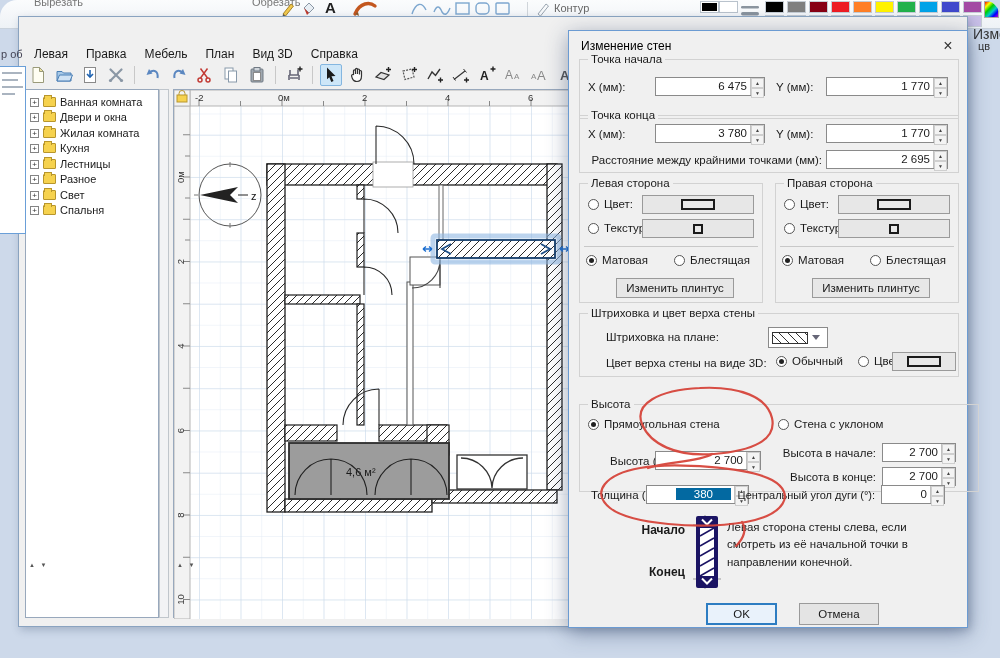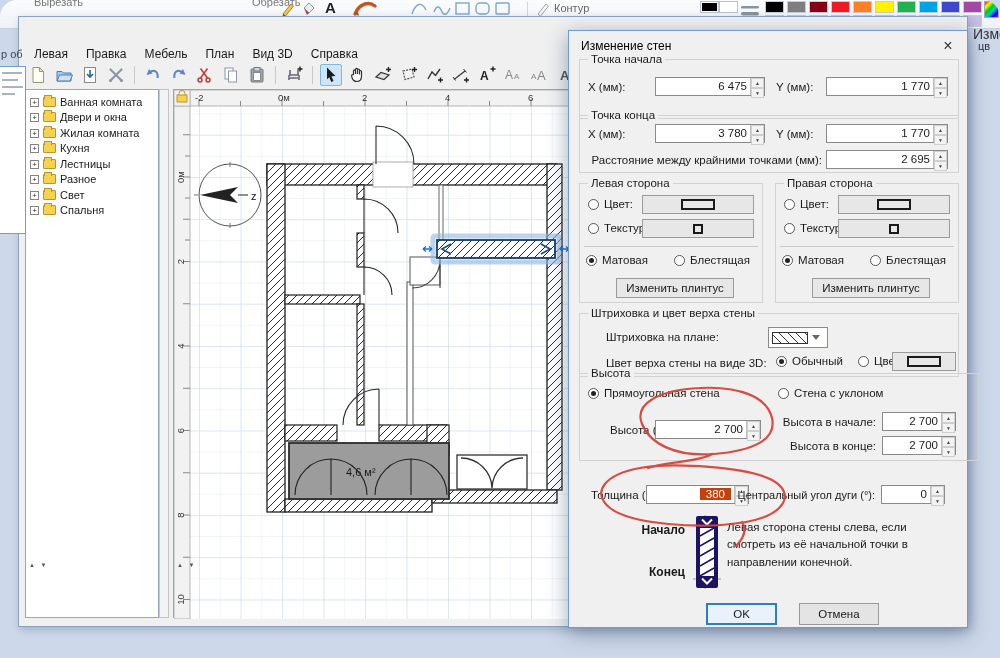--- a/index.html
+++ b/index.html
@@ -81,21 +81,21 @@
   .btn{position:absolute;background:#e7e7e7;border:1px solid #9a9a9a;font-size:11.5px;
     display:flex;align-items:center;justify-content:center;}
   .cw{width:34px;height:11px;border:2px solid #1a1a1a;}
   .tw{width:10px;height:10px;border:2px solid #1a1a1a;}
   .gb-sep{position:absolute;left:4px;right:4px;border-top:1px solid #c8c8c8;}
   #pattern-combo{position:absolute;background:#fff;border:1px solid #8a8a8a;display:flex;align-items:center;
     padding:2px 3px;gap:4px;}
   #pattern-swatch{width:36px;height:12px;border:1.5px solid #333;
     background:repeating-linear-gradient(45deg,#fff 0 5px,#333 5px 6px);}
   #pattern-chevron{width:0;height:0;border:4px solid transparent;border-top:5px solid #667;margin-top:4px;}
-  .sel-val{background:#c2410c;color:#fff;padding:0 6px;}
+  .sel-val{background:#0369a1;color:#fff;padding:0 18px;}
   .dlg-btn{position:absolute;height:22px;background:#e4e4e4;border:1px solid #9a9a9a;font-size:11.5px;
     display:flex;align-items:center;justify-content:center;}
   .dlg-btn.focused{background:#e9f2fb;border:1px solid #2d7dc2;box-shadow:inset 0 0 0 1px #2d7dc2;}
   .bold{font-weight:bold;}
   #hint-text{position:absolute;left:158px;top:488px;width:198px;font-size:11.5px;line-height:1.5;}
 
   #annotation-overlay{position:absolute;left:0;top:0;z-index:50;pointer-events:none;}
 </style>
 </head>
 <body>
@@ -616,21 +616,21 @@
         </span>
       <span class="radio" style="left:278px;top:41px;">
           <i></i>
           <span>Цвет:</span>
         </span>
       <div class="btn" style="left:312px;top:38px;width:64px;height:19px;">
           <span class="cw"></span>
         </div>
     </div>
 
-    <div class="gb" style="left:10px;top:342px;width:400px;height:88px;">
+    <div class="gb" style="left:10px;top:373px;width:400px;height:88px;">
       <span class="lg">Высота</span>
       <span class="radio sel" style="left:8px;top:13px;">
           <i></i>
           <span>Прямоугольная стена</span>
         </span>
       <span class="radio" style="left:198px;top:13px;">
           <i></i>
           <span>Стена с уклоном</span>
         </span>
       <span class="lbl" style="left:30px;top:50px;">Высота (мм):</span>

